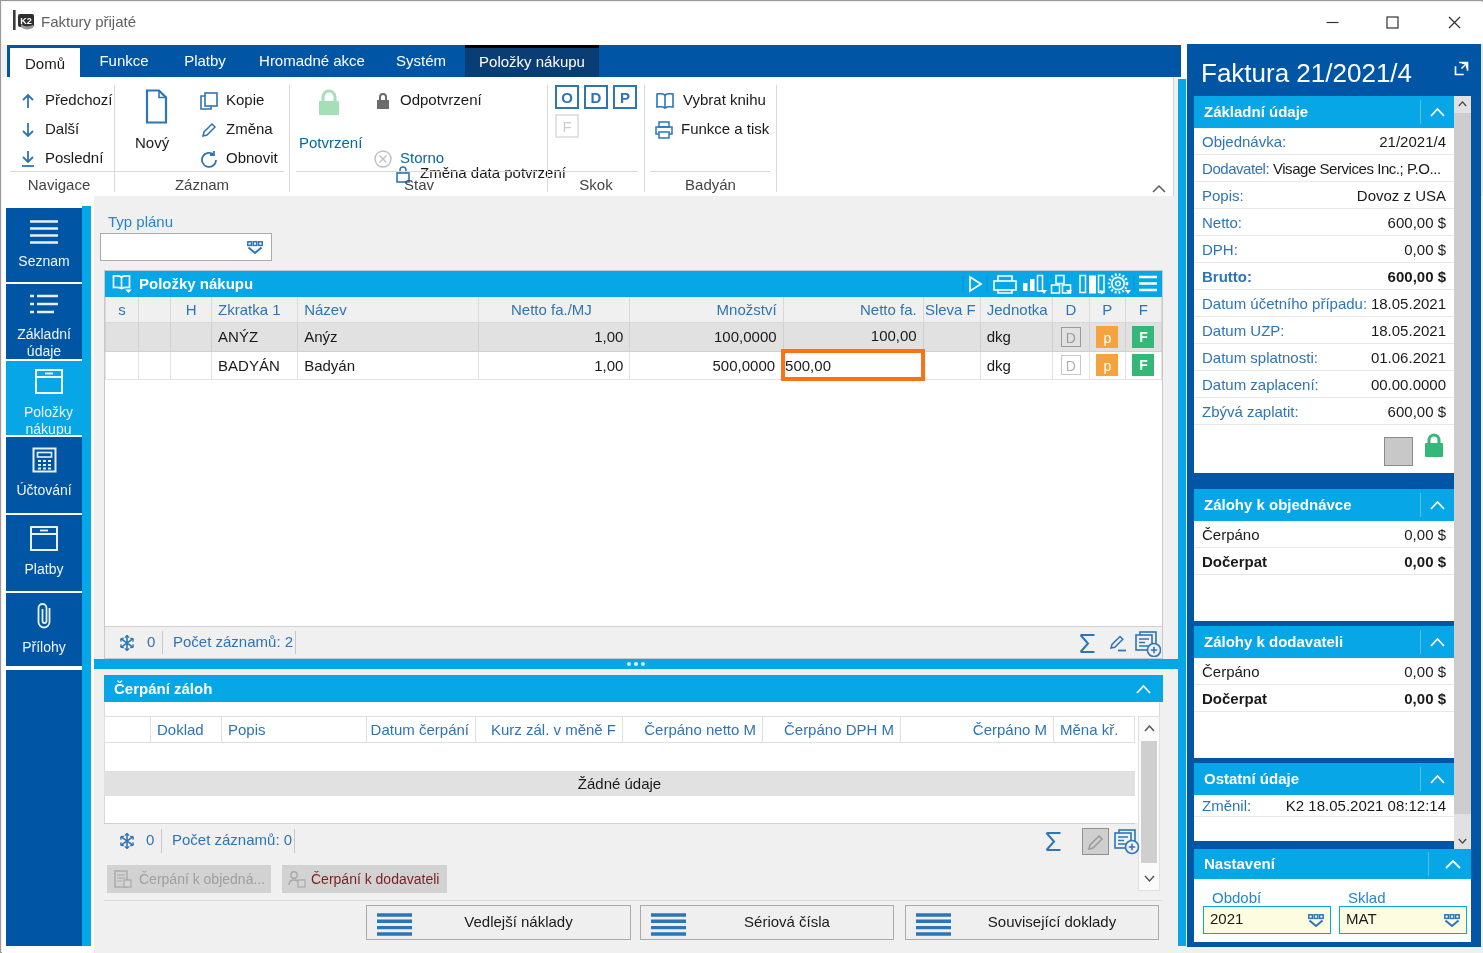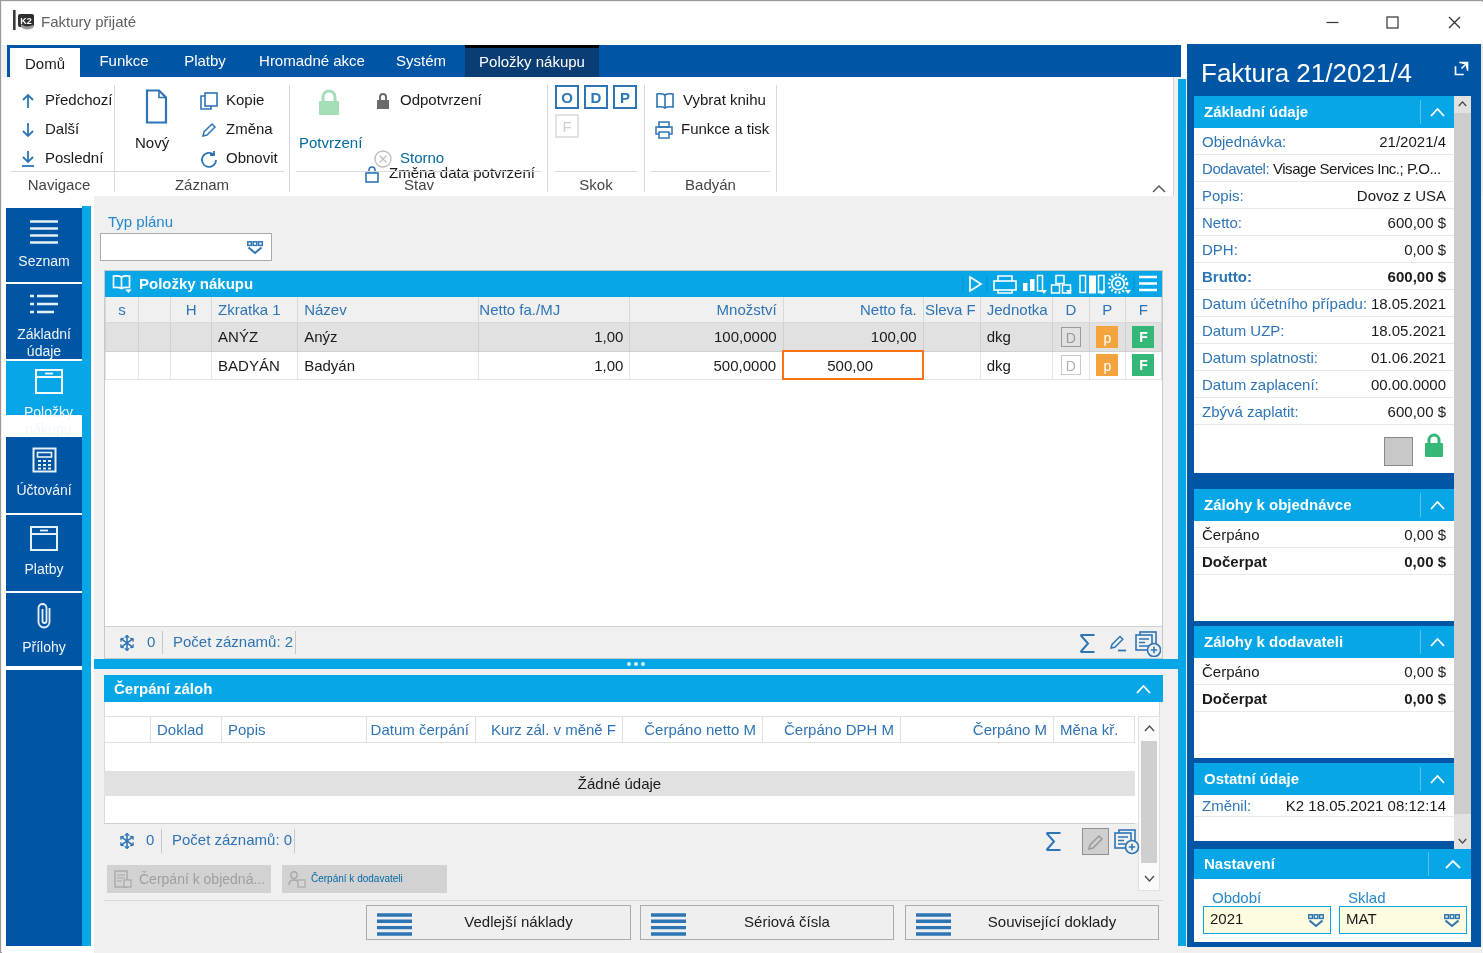--- a/index.html
+++ b/index.html
@@ -117,21 +117,21 @@
 
     <div style="position:absolute; left:312px; top:11px;"><svg width="30" height="30" viewBox="0 0 30 30">
           <rect x="5" y="13" width="20" height="14" fill="#a5dfb8"></rect>
           <path d="M9 13v-4a6 6 0 0112 0v4" fill="none" stroke="#a5dfb8" stroke-width="3"></path>
         </svg></div>
     <div class="ritem gray" style="left:297px; top:57px;">Potvrzení</div>
     <div class="ritem" style="left:372px; top:14px;"><svg class="ic" width="18" height="18" viewBox="0 0 18 18">
           <rect x="3" y="8" width="12" height="9" fill="#6b6b6b"></rect>
           <path d="M6 8V5a3 3 0 016 0v3" fill="none" stroke="#6b6b6b" stroke-width="2"></path>
         </svg>Odpotvrzení</div>
-    <div class="ritem" style="left:361px; top:43px;margin-top:44px;"><svg class="ic" width="18" height="18" viewBox="0 0 18 18">
+    <div class="ritem" style="left:392px; top:43px;margin-top:44px;"><svg class="ic" width="18" height="18" viewBox="0 0 18 18">
           <rect x="3" y="8" width="12" height="9" fill="none" stroke="#2e75b6" stroke-width="1.6"></rect>
           <path d="M6 8V5a3 3 0 016 0v3" fill="none" stroke="#2e75b6" stroke-width="1.6"></path>
         </svg>Změna data potvrzení</div>
     <div class="ritem gray" style="left:372px; top:72px;"><svg class="ic" width="18" height="18" viewBox="0 0 18 18">
           <circle cx="9" cy="9" r="8" fill="none" stroke="#c0c0c0" stroke-width="1.4"></circle>
           <path d="M5.5 5.5l7 7M12.5 5.5l-7 7" stroke="#c0c0c0" stroke-width="1.4"></path>
         </svg>Storno</div>
     <div class="rgroup-line" style="left:294px; width:246px;"></div>
     <div class="rgroup-label" style="left:288px; width:258px;">Stav</div>
     <div class="rsep" style="left:545px;"></div>
@@ -185,21 +185,21 @@
           </svg></div>
       <div class="lbl">Seznam</div>
     </div>
     <div class="snav" style="top:88px; height:75px;">
       <div style="padding-top:9px;"><svg width="30" height="24" viewBox="0 0 30 24">
             <path d="M8 3h21M8 11h21M8 19h17" stroke="#e8f0f8" stroke-width="2.4"></path>
             <path d="M1 3h4M1 11h4M1 19h4" stroke="#e8f0f8" stroke-width="2.4"></path>
           </svg></div>
       <div class="lbl">Základní<br>údaje</div>
     </div>
-    <div class="snav active" style="top:165px; height:54px;">
+    <div class="snav active" style="top:165px; height:74px;">
       <div style="padding-top:7px;"><svg width="30" height="27" viewBox="0 0 30 27">
             <rect x="2" y="2" width="26" height="23" fill="none" stroke="#f2fafd" stroke-width="2"></rect>
             <path d="M3 9h24" stroke="#f2fafd" stroke-width="2"></path>
             <path d="M11 5.5h8" stroke="#f2fafd" stroke-width="1.8"></path>
           </svg></div>
       <div class="lbl">Položky<br>nákupu</div>
     </div>
     <div class="snav" style="top:241px; height:76px;">
       <div style="padding-top:10px;"><svg width="25" height="26" viewBox="0 0 25 26">
             <rect x="1.5" y="1.5" width="22" height="23" fill="none" stroke="#e8f0f8" stroke-width="2"></rect>
@@ -296,21 +296,21 @@
             <col style="width:36px">
             <col style="width:36px">
           </colgroup>
         <tbody>
             <tr style="height:25px; background:#f0f0f0; color:#2e74b5; white-space:nowrap;">
           <td style="border:1px solid #d9d9d9; border-top:none; text-align:center;">s</td>
               <td style="border:1px solid #d9d9d9; border-top:none;"></td>
               <td style="border:1px solid #d9d9d9; border-top:none; text-align:center;">H</td>
               <td style="border:1px solid #d9d9d9; border-top:none; padding-left:6px;">Zkratka 1</td>
               <td style="border:1px solid #d9d9d9; border-top:none; padding-left:6px;">Název</td>
-              <td style="border:1px solid #d9d9d9; border-top:none; text-align:left; padding-right:6px;">Netto fa./MJ</td>
+              <td style="border:1px solid #d9d9d9; border-top:none; text-align:center; padding-right:6px;">Netto fa./MJ</td>
               <td style="border:1px solid #d9d9d9; border-top:none; text-align:right; padding-right:6px;">Množství</td>
               <td style="border:1px solid #d9d9d9; border-top:none; text-align:right; padding-right:6px;">Netto fa.</td>
               <td style="border:1px solid #d9d9d9; border-top:none; text-align:right; padding-right:4px;">Sleva F</td>
               <td style="border:1px solid #d9d9d9; border-top:none; padding-left:6px;">Jednotka</td>
               <td style="border:1px solid #d9d9d9; border-top:none; text-align:center;">D</td>
               <td style="border:1px solid #d9d9d9; border-top:none; text-align:center;">P</td>
               <td style="border:1px solid #d9d9d9; border-top:none; text-align:center;">F</td>
         </tr>
         <tr style="height:29px; background:#e1e1e1; color:#1a1a1a;">
           <td style="border:1px solid #d0d0d0;"></td>
@@ -328,21 +328,21 @@
           <td style="border:1px solid #d0d0d0; text-align:center;"><span style="display:inline-block; width:22px; height:22px; background:#33b878; color:#fff; font-size:14px; font-weight:bold; line-height:22px; vertical-align:middle;">F</span></td>
         </tr>
         <tr style="height:28px; background:#ffffff; color:#1a1a1a;">
           <td style="border:1px solid #e3e3e3;"></td>
               <td style="border:1px solid #e3e3e3;"></td>
               <td style="border:1px solid #e3e3e3;"></td>
               <td style="border:1px solid #e3e3e3; padding-left:6px;">BADYÁN</td>
               <td style="border:1px solid #e3e3e3; padding-left:6px;">Badyán</td>
               <td style="border:1px solid #e3e3e3; text-align:right; padding-right:6px;">1,00</td>
               <td style="border:1px solid #e3e3e3; text-align:right; padding-right:6px;">500,0000</td>
-              <td style="border:2px solid #f97316; text-align:center; padding-right:6px;margin-left:40px;">500,00</td>
+              <td style="border:4px solid #f97316; text-align:left; padding-right:6px;margin-left:40px;">500,00</td>
               <td style="border:1px solid #e3e3e3;"></td>
               <td style="border:1px solid #e3e3e3; padding-left:6px;">dkg</td>
           <td style="border:1px solid #e3e3e3; text-align:center;"><span style="display:inline-block; width:20px; height:20px; border:1px solid #c8c8c8; color:#b0b0b0; font-size:14px; line-height:20px; vertical-align:middle;">D</span></td>
           <td style="border:1px solid #e3e3e3; text-align:center;"><span style="display:inline-block; width:22px; height:22px; background:#f5a33c; color:#fff; font-size:14px; line-height:24px; vertical-align:middle;">p</span></td>
           <td style="border:1px solid #e3e3e3; text-align:center;"><span style="display:inline-block; width:22px; height:22px; background:#33b878; color:#fff; font-size:14px; font-weight:bold; line-height:22px; vertical-align:middle;">F</span></td>
         </tr>
       </tbody>
         </table>
 
       <div style="position:absolute; left:0; bottom:0; width:100%; height:32px; background:#f0f0f0; border-top:1px solid #d0d0d0; font-size:15px; color:#2e74b5;">
@@ -443,21 +443,21 @@
             <circle cx="18" cy="18" r="6.5" fill="#f0f0f0" stroke="#2e75b6" stroke-width="1.6"></circle>
             <path d="M18 14.8v6.4M14.8 18h6.4" stroke="#2e75b6" stroke-width="1.6"></path>
           </svg>
       </div>
 
       <div style="position:absolute; left:3px; top:190px; width:164px; height:28px; background:#d2d2d2; color:#9f9f9f; font-size:14px; line-height:28px; padding-left:32px; white-space:nowrap; overflow:hidden;"><svg style="position:absolute; left:7px; top:5px;" width="18" height="18" viewBox="0 0 18 18">
             <rect x="1" y="1" width="12" height="16" fill="none" stroke="#a8a8a8" stroke-width="1.4"></rect>
             <path d="M3 5h8M3 8h8M3 11h5" stroke="#a8a8a8" stroke-width="1.2"></path>
             <rect x="10" y="10" width="7" height="7" fill="#d5d5d5" stroke="#a8a8a8" stroke-width="1.2"></rect>
           </svg>Čerpání k objedná...</div>
-      <div style="position:absolute; left:178px; top:190px; width:165px; height:28px; background:#d2d2d2; color:#0369a1; font-size:10px; line-height:28px; padding-left:29px; white-space:nowrap; overflow:hidden;"><svg style="position:absolute; left:6px; top:5px;" width="18" height="18" viewBox="0 0 18 18">
+      <div style="position:absolute; left:178px; top:190px; width:165px; height:28px; background:#d2d2d2; color:#7f1d1d; font-size:14px; line-height:28px; padding-left:29px; white-space:nowrap; overflow:hidden;"><svg style="position:absolute; left:6px; top:5px;" width="18" height="18" viewBox="0 0 18 18">
             <circle cx="6" cy="5" r="3.2" fill="none" stroke="#a8a8a8" stroke-width="1.4"></circle>
             <path d="M1 15c0-3 2-5 5-5s5 2 5 5" fill="none" stroke="#a8a8a8" stroke-width="1.4"></path>
             <rect x="10" y="10" width="7" height="7" fill="#d5d5d5" stroke="#a8a8a8" stroke-width="1.2"></rect>
           </svg>Čerpání k dodavateli</div>
     </div>
     <div style="position:absolute; left:10px; top:704px; width:1059px; height:1px; background:#d9d9d9;"></div>
 
     <div style="position:absolute; left:272px; top:709px; width:265px; height:35px; background:#efefef; border:1px solid #ababab; font-size:15px; color:#1a1a1a; text-align:center; line-height:32px;"><svg style="position:absolute; left:9px; top:6px;" width="37" height="25" viewBox="0 0 37 25">
           <path d="M1 3h35M1 9.3h35M1 15.6h35M1 22h35" stroke="#2e75b6" stroke-width="3.4"></path>
         </svg><span style="margin-left:40px;">Vedlejší náklady</span></div>

